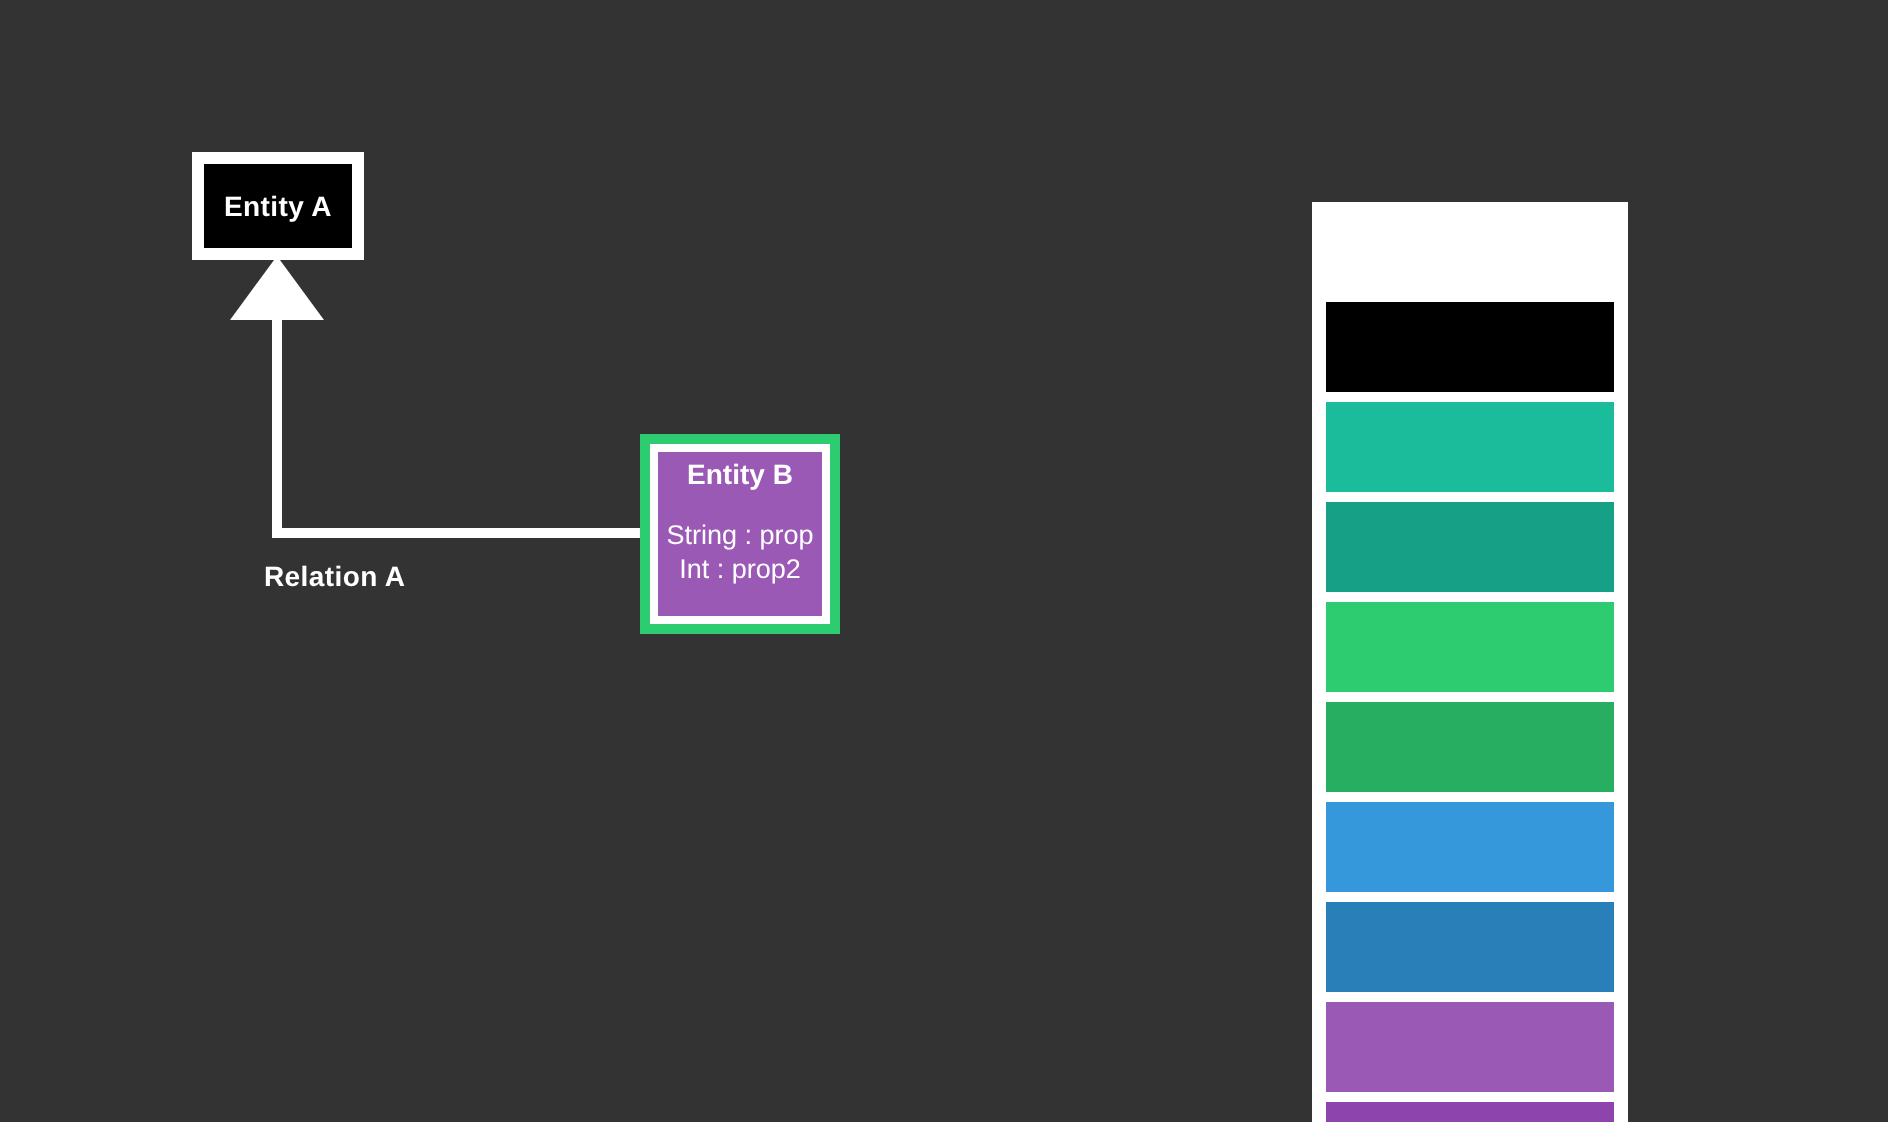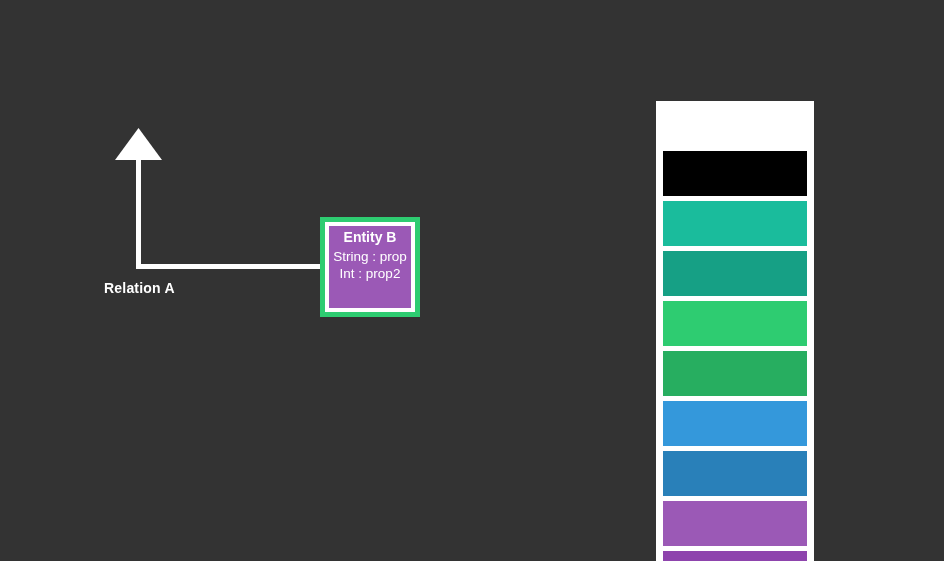--- a/index.html
+++ b/index.html
@@ -67,34 +67,34 @@
     box-sizing: border-box;
     box-shadow: inset 0 0 0 4px #ffffff;
     padding: 7px 8px 0 8px;
   }
   .entity-b-title {
     color: #ffffff;
     font-size: 14px;
     font-weight: bold;
     text-align: center;
     line-height: 1.25;
-    margin-bottom: 1px;
+    margin-bottom: 12px;
   }
   .entity-b-prop {
     color: #ffffff;
     font-size: 13.5px;
     line-height: 1.32;
     text-align: center;
     white-space: nowrap;
   }
 
   
   .relation-label {
     position: absolute;
-    left: 104px;
+    left: 132px;
     top: 280px;
     color: #ffffff;
     font-size: 14px;
     font-weight: bold;
     letter-spacing: 0.2px;
   }
 
   
   .palette {
     position: absolute;
@@ -123,20 +123,23 @@
 
   <svg class="connector-svg" viewBox="0 0 944 561" xmlns="http://www.w3.org/2000/svg">
 
     <path d="M 138.5 266.5 L 138.5 160" stroke="#ffffff" stroke-width="5" fill="none"></path>
 
     <path d="M 136 266.5 L 320 266.5" stroke="#ffffff" stroke-width="5" fill="none"></path>
 
     <polygon points="138.5,128 162,160 115,160" fill="#ffffff"></polygon>
   </svg>
 
+  <div class="entity-a">
+    <div class="entity-a-title">Entity A</div>
+  </div>
 
   <div class="relation-label">Relation A</div>
 
   <div class="entity-b">
     <div class="entity-b-title">Entity B</div>
     <div class="entity-b-prop">String : prop</div>
     <div class="entity-b-prop">Int : prop2</div>
   </div>
 
   <div class="palette" id="palette" style="background: rgb(255, 255, 255);">

